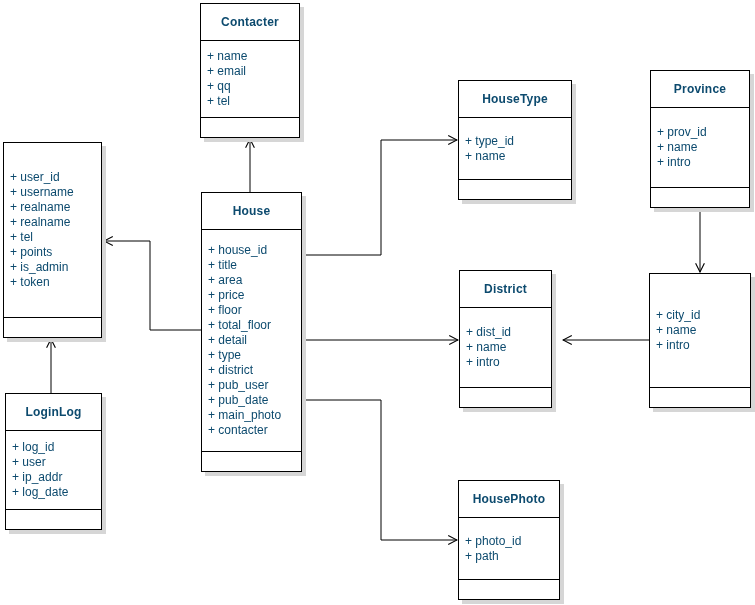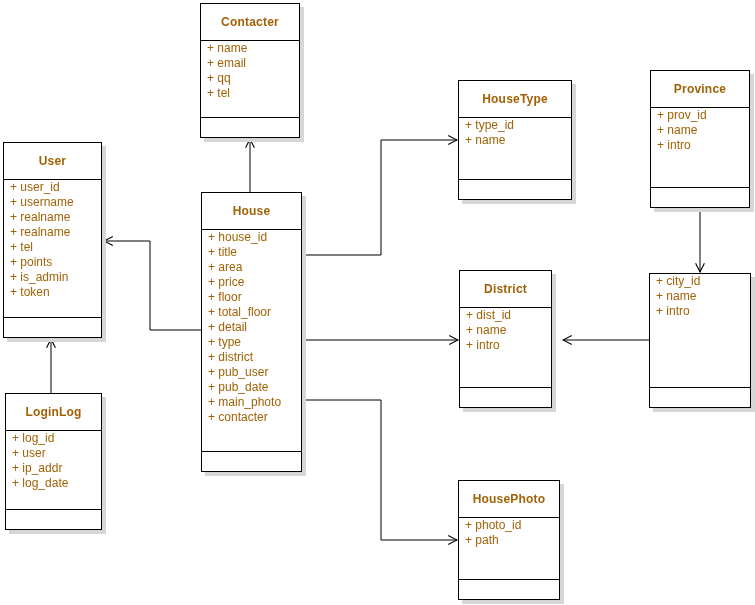--- a/index.html
+++ b/index.html
@@ -14,37 +14,38 @@
   }
   .entity {
     position: absolute;
     box-sizing: border-box;
     background: #ffffff;
     border: 1px solid #000000;
     box-shadow: 4px 4px 0 0 #d6d6d6;
     display: flex;
     flex-direction: column;
     font-size: 12px;
-    color: #a16207;
+    color: #0c4a6e;
   }
   .entity .title {
     flex: 0 0 36px;
     border-bottom: 1px solid #000000;
     display: flex;
     align-items: center;
     justify-content: center;
     font-weight: bold;
     font-size: 12px;
     letter-spacing: 0.2px;
   }
   .entity .attrs {
     flex: 1 1 auto;
     border-bottom: 1px solid #000000;
     display: flex;
     flex-direction: column;
+    justify-content: center;
     padding-left: 6px;
     padding-right: 6px;
     overflow: hidden;
   }
   .entity .attr {
     line-height: 15px;
     white-space: pre;
   }
   .entity .footer {
     flex: 0 0 19px;
@@ -86,21 +87,20 @@
     <div class="attrs">
       <div class="attr">+ name</div>
       <div class="attr">+ email</div>
       <div class="attr">+ qq</div>
       <div class="attr">+ tel</div>
     </div>
     <div class="footer"></div>
   </div>
 
   <div class="entity" style="left:3px; top:142px; width:99px; height:196px">
-    <div class="title">User</div>
     <div class="attrs">
       <div class="attr">+ user_id</div>
       <div class="attr">+ username</div>
       <div class="attr">+ realname</div>
       <div class="attr">+ realname</div>
       <div class="attr">+ tel</div>
       <div class="attr">+ points</div>
       <div class="attr">+ is_admin</div>
       <div class="attr">+ token</div>
     </div>

